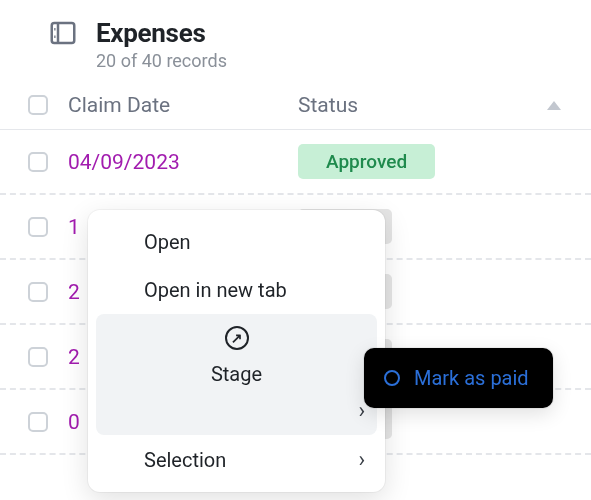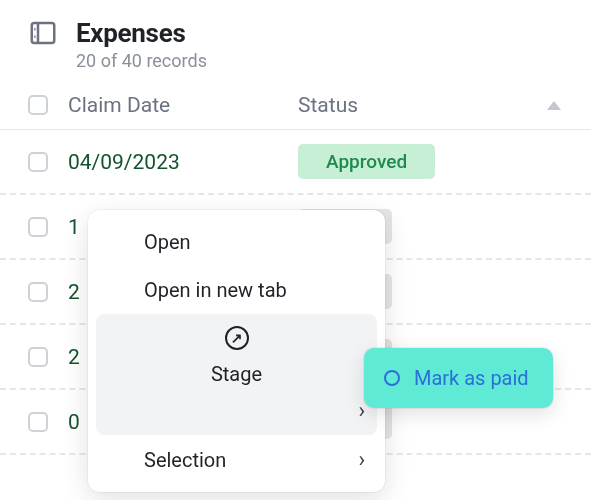--- a/index.html
+++ b/index.html
@@ -9,20 +9,21 @@
     background: #fff;
     color: #1f2328;
     position: relative;
   }
 
   .header {
     display: flex;
     align-items: flex-start;
     gap: 18px;
     padding: 18px 20px 10px 28px;
+    margin-left: 20px;
   }
   .header-icon svg { display: block; }
   .title {
     font-size: 26px;
     font-weight: 700;
     letter-spacing: -0.3px;
   }
   .subtitle {
     font-size: 18px;
     color: #8a9099;
@@ -50,21 +51,21 @@
   }
 
   .rows { }
   .row {
     display: flex;
     align-items: center;
     padding: 14px 0 14px 28px;
     border-bottom: 2px dashed #e4e6ea;
     font-size: 21px;
   }
-  .date-cell { width: 230px; color: #14532d; }
+  .date-cell { width: 230px; color: #a21caf; }
   .status-cell { flex: 1; }
 
   .chk {
     width: 20px; height: 20px;
     border: 2px solid #cdd2d8;
     border-radius: 5px;
     background: #fff;
   }
 
   .badge {
@@ -117,21 +118,21 @@
     font-weight: 700;
   }
   .menu-item .stage-icon::before { content: "↗"; }
   .spacer-icon { width: 24px; }
 
   
   .submenu {
     position: absolute;
     top: 348px;
     left: 364px;
-    background: #5eead4;
+    background: #000000;
     border-radius: 10px;
     box-shadow: 0 6px 20px rgba(0,0,0,0.12), 0 0 0 1px rgba(0,0,0,0.05);
     padding: 6px;
     z-index: 22;
   }
   .submenu-item {
     display: flex;
     align-items: center;
     gap: 14px;
     padding: 12px 18px 12px 14px;

